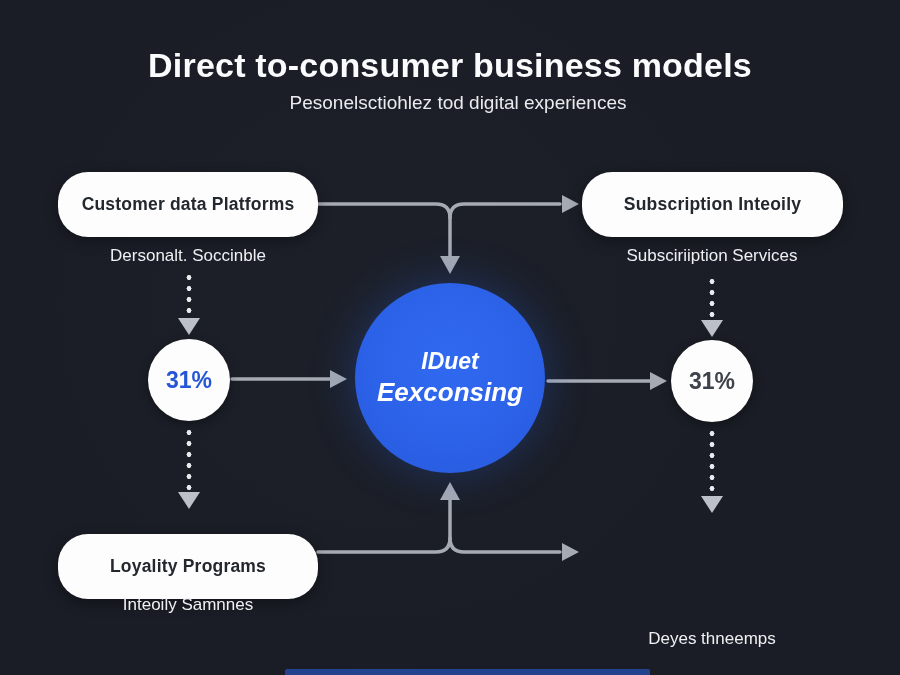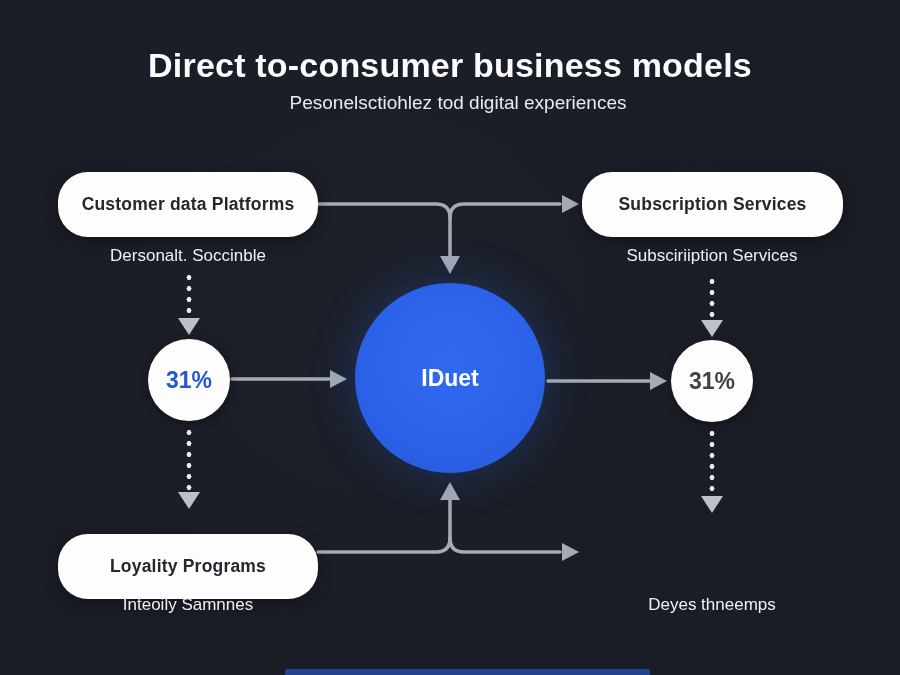--- a/index.html
+++ b/index.html
@@ -42,27 +42,27 @@
   .card.tr{left:582px;top:172px;width:261px;}
   .card.bl{left:58px;top:520px;margin-top:14px;}
   .card.br{left:582px;top:520px;width:261px;}
   .caption{
     position:absolute;width:300px;text-align:center;color:var(--caption);
     font-size:17px;font-weight:400;
   }
   .cap-tl{left:38px;top:246px;}
   .cap-tr{left:562px;top:246px;}
   .cap-bl{left:38px;top:595px;}
-  .cap-br{left:562px;top:595px;}
+  .cap-br{left:562px;top:629px;}
   .center-circle{
     position:absolute;left:355px;top:283px;width:190px;height:190px;border-radius:50%;
     background:radial-gradient(circle at 50% 42%, #3069f0 0%, #2c62e8 55%, #2659dd 100%);
     box-shadow:0 0 46px rgba(44,98,232,.30);
     display:flex;flex-direction:column;align-items:center;justify-content:center;
-    text-align:center;color:#ffffff;font-weight:700;
+    text-align:center;color:#ffffff;font-weight:700;font-style:italic;
   }
   .center-circle .l1{font-size:23px;line-height:1.25;}
   .center-circle .l2{font-size:26px;line-height:1.25;}
   .stat-circle{
     position:absolute;width:82px;height:82px;border-radius:50%;background:var(--card);
     display:flex;align-items:center;justify-content:center;
     box-shadow:0 3px 10px rgba(0,0,0,.35);
     font-size:23px;font-weight:700;
   }
   .stat-left{left:148px;top:339px;color:var(--stat-blue);}
@@ -122,33 +122,34 @@
   <div class="dot-arrow da-tr"></div>
   <div class="dotted d-br"></div>
   <div class="dot-arrow da-br"></div>
 
   <div class="card tl">
     <span>Customer data Platforms</span>
   </div>
   <div class="caption cap-tl">Dersonalt. Soccinble</div>
 
   <div class="card tr">
-    <span>Subscription Services</span>
+    <span>Subscription Inteoily</span>
   </div>
   <div class="caption cap-tr">Subsciriiption Services</div>
 
   <div class="card bl">
     <span>Loyality Programs</span>
   </div>
   <div class="caption cap-bl">Inteoily Samnnes</div>
 
   <div class="caption cap-br">Deyes thneemps</div>
 
   <div class="center-circle">
     <span class="l1">IDuet</span>
+    <span class="l2">Eexconsing</span>
   </div>
 
   <div class="stat-circle stat-left">
     <span>31%</span>
   </div>
   <div class="stat-circle stat-right">
     <span>31%</span>
   </div>
 
   <div class="bottom-bar"></div>

